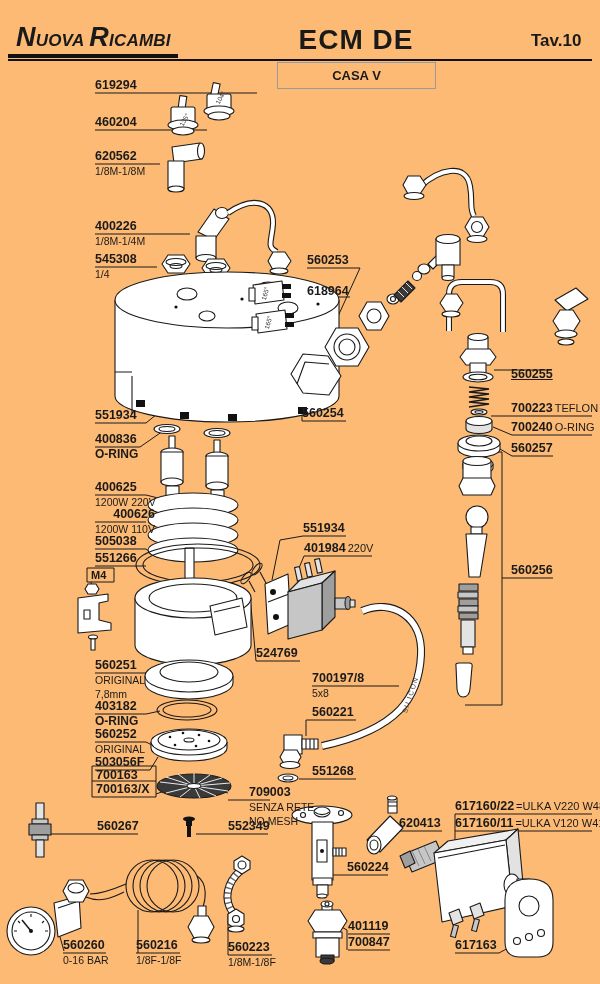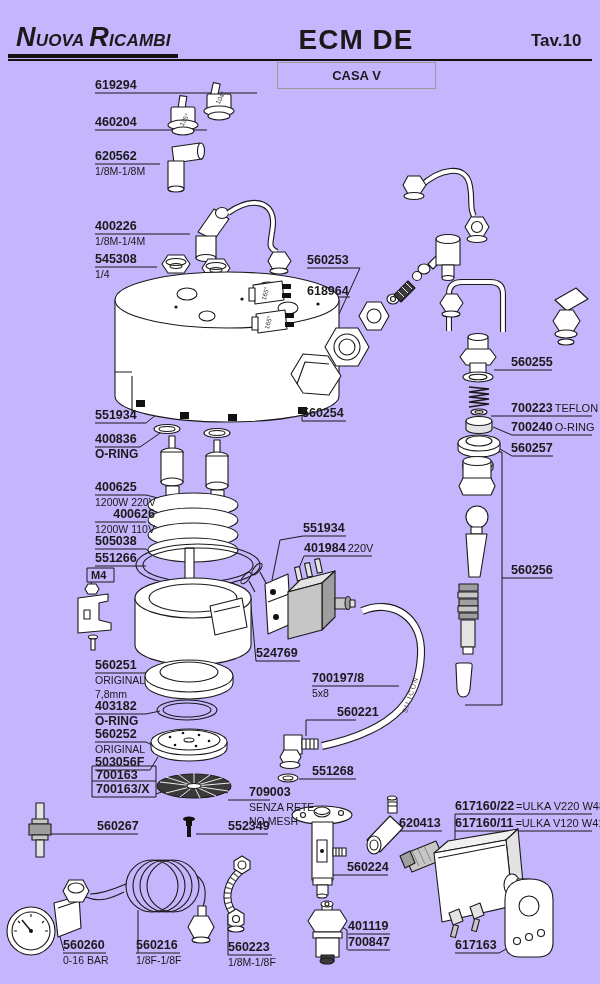--- a/index.html
+++ b/index.html
@@ -1,16 +1,16 @@
 <!DOCTYPE html>
 <html><head>
 <meta charset="utf-8">
 <style>
   html,body{margin:0;padding:0;background:#888;}
-  .page{position:relative;width:600px;height:984px;background:#c4b5fd;overflow:hidden;
+  .page{position:relative;width:600px;height:984px;background:#fdba74;overflow:hidden;
         font-family:"Liberation Sans",sans-serif;color:#1a1a1a;}
   
   .logo{position:absolute;left:16px;top:22px;font-style:italic;font-weight:bold;
         font-size:17px;white-space:nowrap;letter-spacing:.2px;}
   .logo .w{display:inline-block;text-transform:uppercase;}
   .logo .w::first-letter{font-size:27px;}
   .logo-rule{position:absolute;left:8px;top:54px;width:170px;height:4px;background:#111;}
   .hdr-rule{position:absolute;left:8px;top:59px;width:584px;height:2px;background:#111;}
   .hdr-title{position:absolute;left:356px;top:24px;transform:translateX(-50%);
              font-size:28px;font-weight:bold;letter-spacing:1px;white-space:nowrap;}
@@ -503,23 +503,23 @@
       <div class="plabel" style="left: 348px; top: 936px;"><span class="code">700847</span></div>
       <div class="plabel" style="left: 399px; top: 817px;"><span class="code">620413</span></div>
       <div class="plabel" style="left: 455px; top: 800px;"><span class="code">617160/22</span><span class="suffix">=ULKA V220 W48</span></div>
       <div class="plabel" style="left: 455px; top: 817px;"><span class="code">617160/11</span><span class="suffix">=ULKA V120 W41</span></div>
       <div class="plabel" style="left: 455px; top: 939px;"><span class="code">617163</span></div>
       <div class="plabel" style="left: 302px; top: 407px;"><span class="code">560254</span></div>
       <div class="plabel" style="left: 303px; top: 522px;"><span class="code">551934</span></div>
       <div class="plabel" style="left: 304px; top: 542px;"><span class="code">401984</span><span class="suffix">220V</span></div>
       <div class="plabel" style="left: 256px; top: 647px;"><span class="code">524769</span></div>
       <div class="plabel" style="left: 312px; top: 672px;"><span class="code">700197/8</span><div class="sub">5x8</div></div>
-      <div class="plabel" style="left: 312px; top: 706px; margin-left: 25px;"><span class="code">560221</span></div>
+      <div class="plabel" style="left: 312px; top: 706px;"><span class="code">560221</span></div>
       <div class="plabel" style="left: 312px; top: 765px;"><span class="code">551268</span></div>
-      <div class="plabel" style="left: 511px; top: 356px;"><span class="code">560255</span></div>
+      <div class="plabel" style="left: 511px; top: 368px; text-decoration: underline;"><span class="code">560255</span></div>
       <div class="plabel" style="left: 511px; top: 402px;"><span class="code">700223</span><span class="suffix">TEFLON</span></div>
       <div class="plabel" style="left: 511px; top: 421px;"><span class="code">700240</span><span class="suffix">O-RING</span></div>
       <div class="plabel" style="left: 511px; top: 442px;"><span class="code">560257</span></div>
       <div class="plabel" style="left: 511px; top: 564px;"><span class="code">560256</span></div>
     </div>
   <div>
       <div class="anno silicon" style="left: 401px; top: 712px; transform: rotate(-72deg);">SILICON</div>
       <div class="anno" style="left: 214px; top: 102px; transform: rotate(-62deg);">104°</div>
       <div class="anno" style="left: 178px; top: 124px; transform: rotate(-62deg);">135°</div>
       <div class="anno" style="left: 260px; top: 299px; transform: rotate(-75deg);">165°</div>

